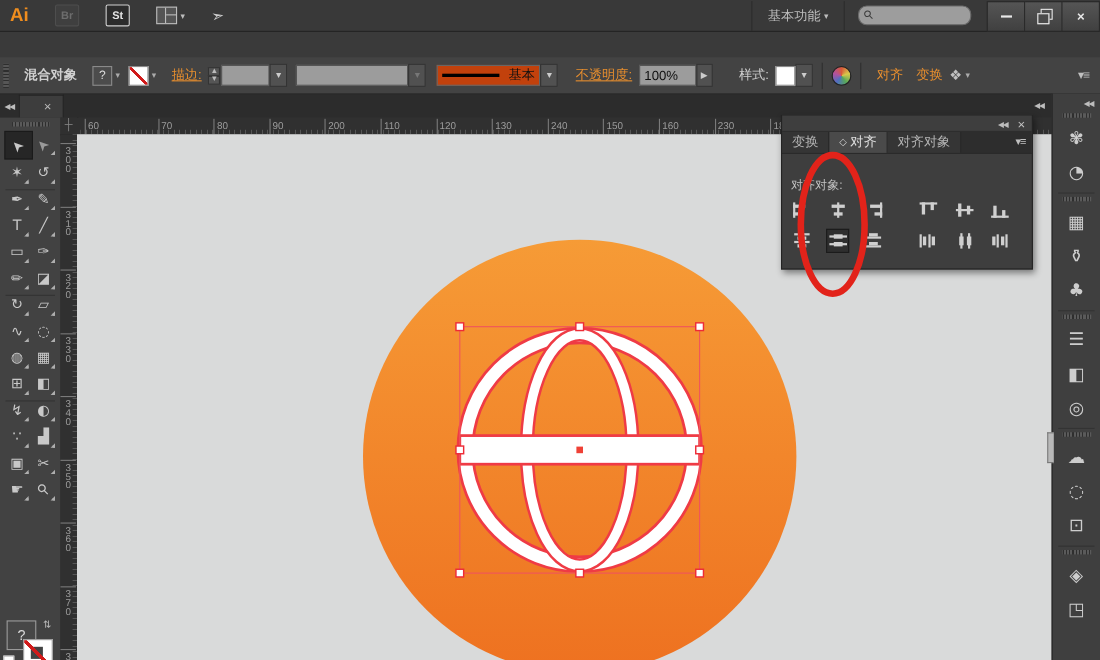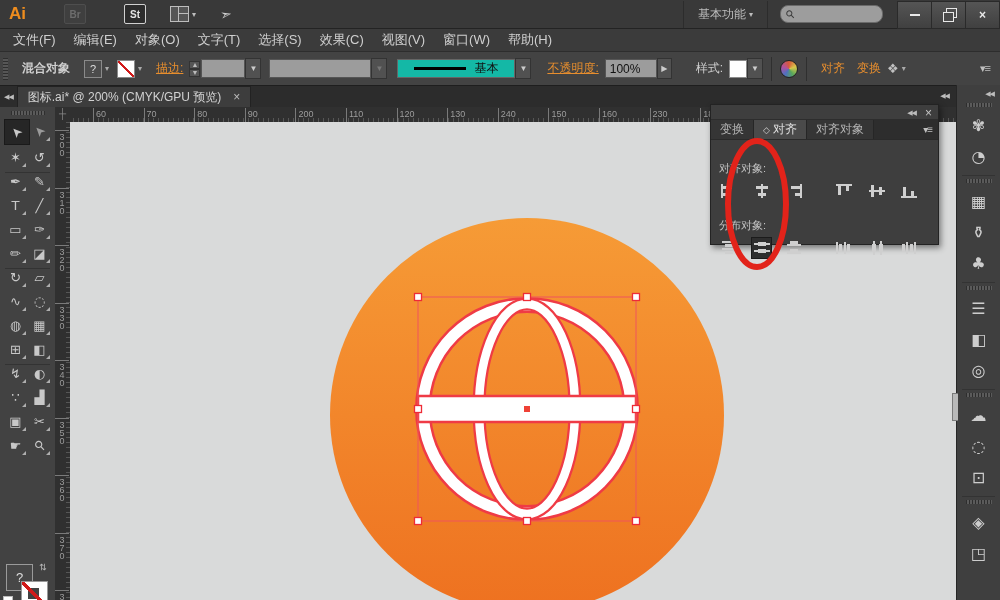--- a/index.html
+++ b/index.html
@@ -1,21 +1,21 @@
 <!DOCTYPE html>
 <html><head>
 <meta charset="utf-8">
 <style>
   html,body{margin:0;padding:0;background:#222;}
   body{width:1000px;height:600px;overflow:hidden;font-family:"Liberation Sans","DejaVu Sans",sans-serif;-webkit-font-smoothing:antialiased;}
   .app{position:relative;width:1000px;height:600px;background:#3a3a3a;color:#c8c8c8;font-size:12px;}
   
   .titlebar{position:absolute;left:0;top:0;width:1000px;height:28px;background:#393939;border-bottom:1px solid #232323;display:flex;align-items:center;}
   .ai-logo{font-weight:bold;font-size:17px;color:#ef8d1e;margin-left:9px;letter-spacing:0;}
-  .tb-btn{display:inline-flex;align-items:center;justify-content:center;width:20px;height:18px;font-size:10px;font-weight:bold;border-radius:2px;margin-left:38px;}
+  .tb-btn{display:inline-flex;align-items:center;justify-content:center;width:20px;height:18px;font-size:10px;font-weight:bold;border-radius:2px;margin-left:24px;}
   .tb-btn.br{color:#6d6d6d;border:1px solid #4e4e4e;background:#3f3f3f;}
   .tb-btn.st{color:#e3e3e3;border:1px solid #d0d0d0;background:#2c2c2c;}
   .layout-switch{display:inline-flex;align-items:center;margin-left:24px;cursor:default;}
   .ls-grid{width:17px;height:14px;border:1px solid #bdbdbd;display:inline-block;position:relative;background:#555;}
   .ls-grid::before{content:"";position:absolute;left:7px;top:0;bottom:0;width:1px;background:#bdbdbd;}
   .ls-grid::after{content:"";position:absolute;left:8px;right:0;top:6px;height:1px;background:#bdbdbd;}
   .caret{font-size:8px;color:#bdbdbd;margin-left:3px;}
   .share-glyph{font-size:14px;color:#cfcfcf;margin-left:24px;transform:rotate(-10deg);display:inline-block;}
   .title-right{position:absolute;right:0;top:0;height:28px;display:flex;align-items:center;}
   .workspace{display:flex;align-items:center;color:#bdbdbd;font-size:12px;border-left:1px solid #2c2c2c;border-right:1px solid #2c2c2c;height:27px;padding:0 14px;}
@@ -42,21 +42,21 @@
   .slash::after{content:"";position:absolute;inset:0;background:linear-gradient(to top right,transparent 44%,#d01a1a 44%,#d01a1a 56%,transparent 56%);}
   .dd{font-size:8px;color:#aaa;margin:0 8px 0 3px;}
   .cb-link{color:#e78e2e;text-decoration:underline;font-size:12px;margin:0 6px;}
   .stepper{display:inline-flex;flex-direction:column;width:11px;margin-right:1px;}
   .stepper span{font-size:7px;line-height:6px;color:#bbb;text-align:center;background:#555;border:1px solid #333;}
   .field{height:17px;background:#9c9c9c;border:1px solid #555;display:inline-block;}
   .field.empty42{width:42px;}
   .field.wide{width:100px;}
   .ddbox{width:14px;height:19px;background:#515151;border:1px solid #333;display:inline-flex;align-items:center;justify-content:center;font-size:8px;color:#ccc;}
   .ddbox.dim{color:#777;}
-  .stroke-style{height:17px;background:#14b8a6;border:1px solid #666;display:inline-flex;align-items:center;padding:0 16px;color:#111;}
+  .stroke-style{height:17px;background:#c2410c;border:1px solid #666;display:inline-flex;align-items:center;padding:0 4px;color:#111;}
   .stroke-line{display:inline-block;width:52px;height:3px;background:#000;margin-right:8px;}
   .stroke-style b{font-weight:normal;font-size:12px;}
   .opfield{width:46px;height:17px;background:#9c9c9c;border:1px solid #555;color:#111;font-size:12px;display:inline-flex;align-items:center;padding-left:4px;}
   .playbox{width:13px;height:19px;background:#515151;border:1px solid #333;display:inline-flex;align-items:center;justify-content:center;font-size:8px;color:#ccc;}
   .cb-plain{color:#cfcfcf;font-size:12px;margin:0 6px 0 10px;}
   .divider{width:1px;height:24px;background:#2f2f2f;margin:0 8px;}
   .recolor{width:16px;height:16px;border-radius:50%;background:conic-gradient(#d8593a,#d8c84b,#58a85a,#4f6fc0,#b0529e,#d8593a);border:1px solid #222;}
   .shape-glyph{font-size:13px;color:#c0c0c0;}
   .panelmenu{margin-left:auto;margin-right:10px;color:#c0c0c0;font-size:11px;letter-spacing:-1px;}
   
@@ -175,33 +175,20 @@
             <i class="min-glyph"></i>
           </span>
         <span class="winbtn">
             <i class="restore-glyph"></i>
           </span>
         <span class="winbtn">×</span>
       </span>
     </div>
   </div>
 
-  <div class="menubar">
-      <ul id="menu-list">
-        <li>文件(F)</li>
-        <li>编辑(E)</li>
-        <li>对象(O)</li>
-        <li>文字(T)</li>
-        <li>选择(S)</li>
-        <li>效果(C)</li>
-        <li>视图(V)</li>
-        <li>窗口(W)</li>
-        <li>帮助(H)</li>
-      </ul>
-    </div>
 
   <div class="controlbar">
     <span class="grip-v"></span>
     <span class="cb-label">混合对象</span>
     <span class="swatch q">?</span>
     <span class="dd">▾</span>
     <span class="swatch white slash"></span>
     <span class="dd">▾</span>
     <a class="cb-link">描边:</a>
     <span class="stepper">
@@ -233,21 +220,20 @@
     <a class="cb-link" style="text-decoration:none">对齐</a>
     <a class="cb-link" style="text-decoration:none">变换</a>
     <span class="shape-glyph">❖</span>
     <span class="dd">▾</span>
     <span class="panelmenu">▾≡</span>
   </div>
 
   <div class="tabbar">
     <span class="collapse left">◀◀</span>
     <span class="doc-tab">
-      <span>图标.ai* @ 200% (CMYK/GPU 预览)</span>
       <span class="doc-close">×</span>
     </span>
     <span class="collapse right">◀◀</span>
   </div>
 
   <div class="toolbar">
     <div class="grip-h"></div>
     <div class="tools" id="tool-grid">
         <div class="tool active">
           <span class="g" style="transform: rotate(-135deg);">➤</span>
@@ -341,21 +327,21 @@
       <span class="fs-fill">?</span>
       <span class="fs-stroke"></span>
       <span class="fs-swap">⇄</span>
       <span class="fs-mini"></span>
     </div>
 
   </div>
 
   <div class="ruler-corner">┼</div>
   <div class="hruler" id="hruler">
-      <span style="left: 23px;">60</span>
+      <span style="left: 7px;">60</span>
       <span style="left: 73.6px;">70</span>
       <span style="left: 124.2px;">80</span>
       <span style="left: 174.8px;">90</span>
       <span style="left: 225.4px;">200</span>
       <span style="left: 276px;">110</span>
       <span style="left: 326.6px;">120</span>
       <span style="left: 377.2px;">130</span>
       <span style="left: 427.8px;">240</span>
       <span style="left: 478.4px;">150</span>
       <span style="left: 529px;">160</span>
@@ -495,21 +481,20 @@
               <i class="b2"></i>
             </span>
           </span>
           <span class="al-btn">
             <span class="ic ic-av-bottom">
               <i class="b1"></i>
               <i class="b2"></i>
             </span>
           </span>
         </div>
-      <div class="sec-label">分布对象:</div>
       <div class="btn-row" id="distribute-row">
           <span class="al-btn">
             <span class="ic ic-dv-top">
               <i class="b1"></i>
               <i class="b2"></i>
             </span>
           </span>
           <span class="al-btn pressed">
             <span class="ic ic-dv-center">
               <i class="b1"></i>

